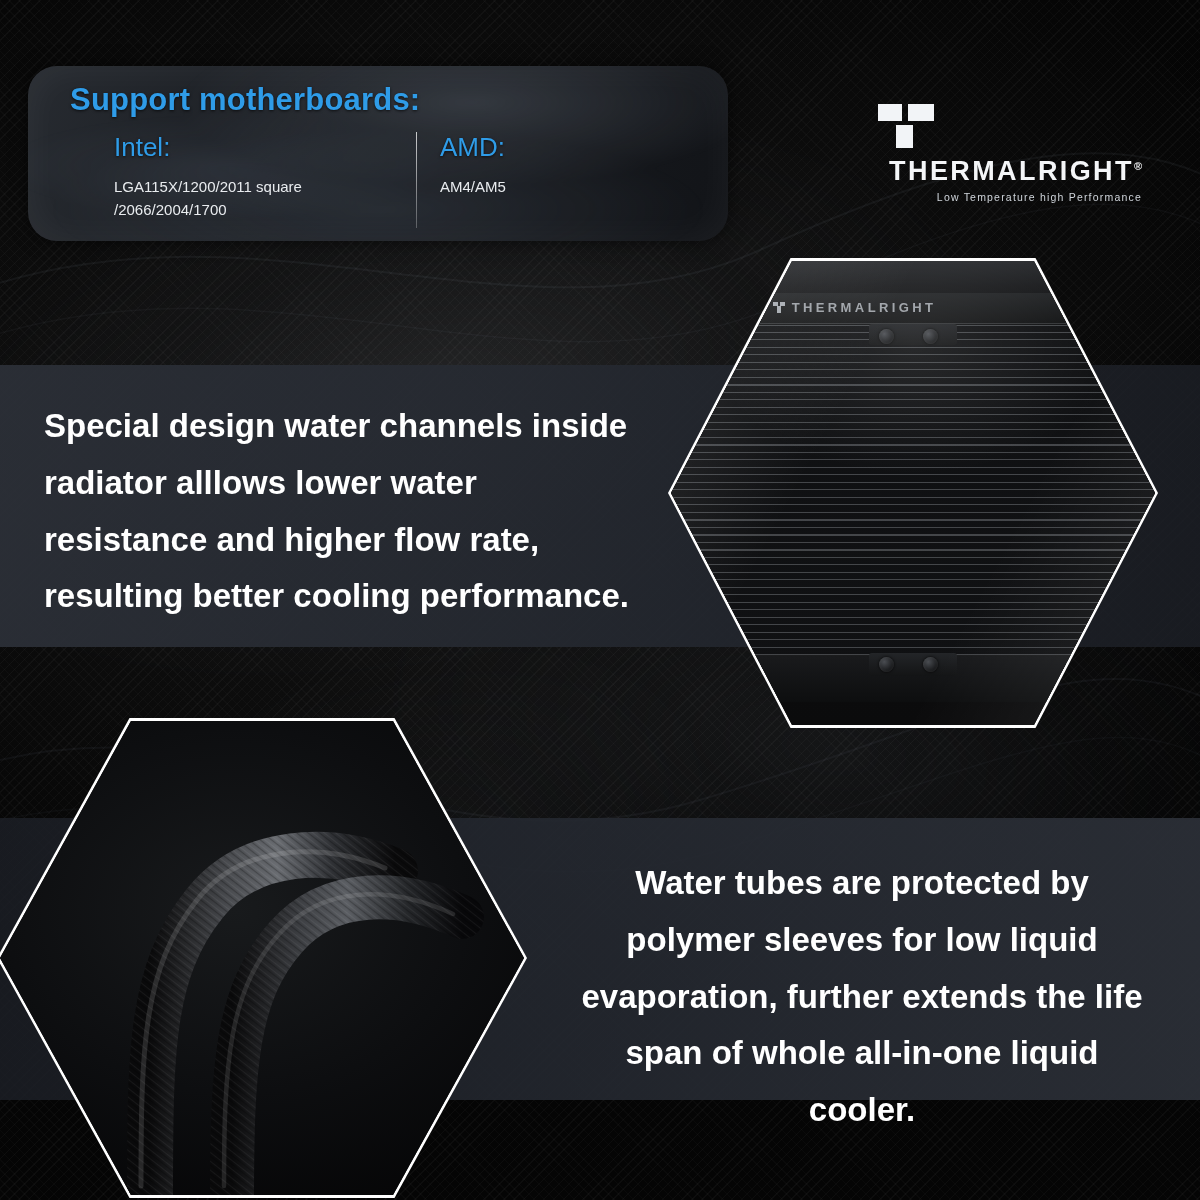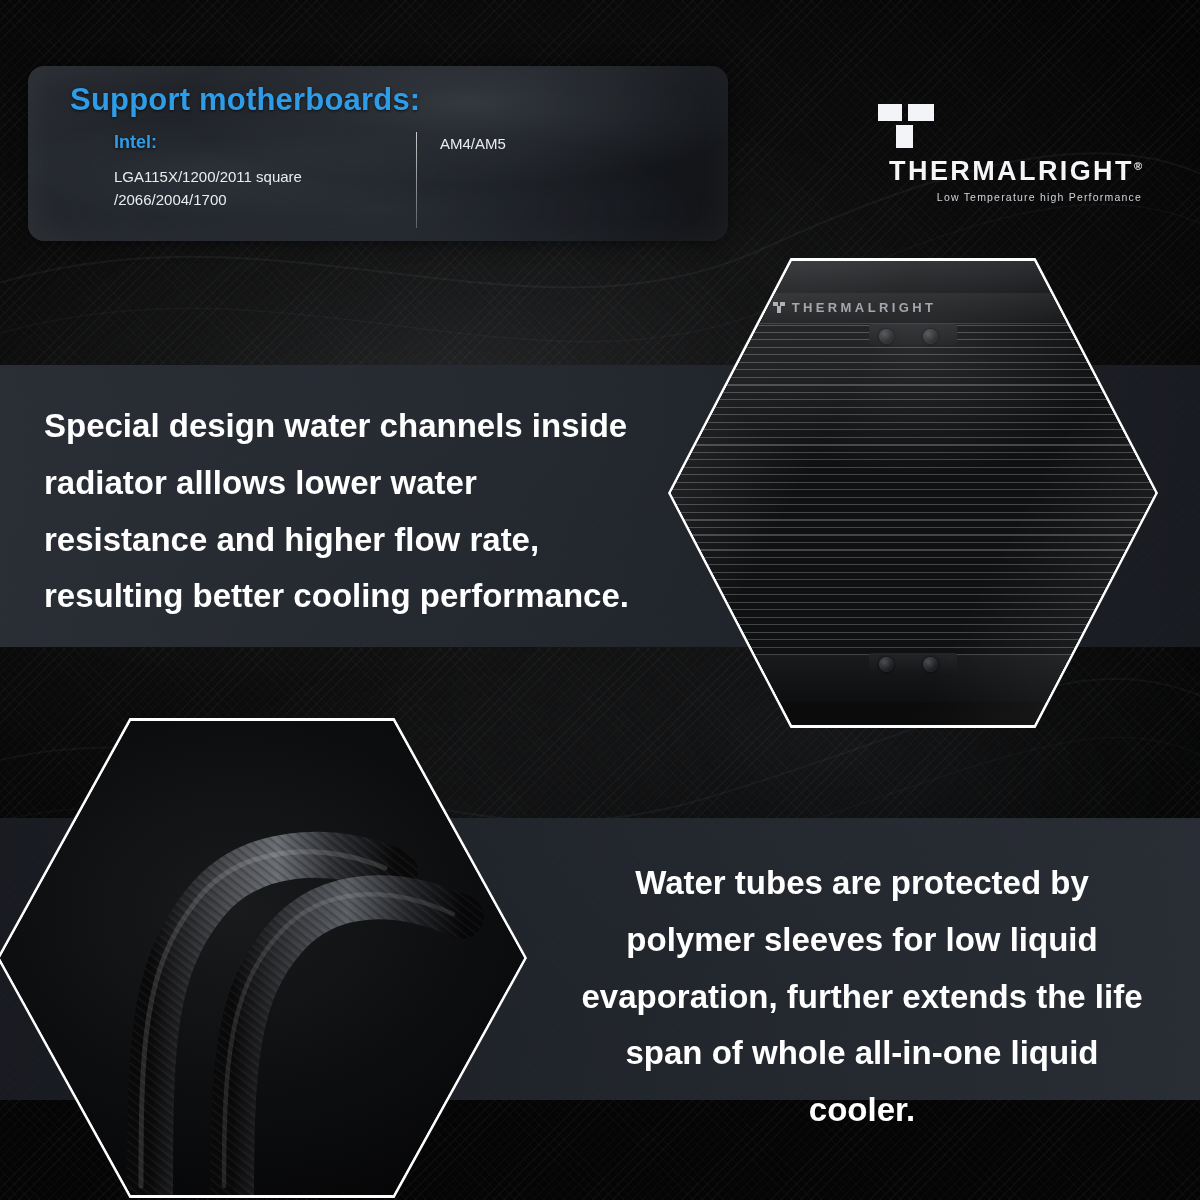--- a/index.html
+++ b/index.html
@@ -50,21 +50,21 @@
     position: absolute;
     pointer-events: none;
     opacity: .55;
   }
 
   
   .support-panel {
     position: absolute;
     left: 28px; top: 66px;
     width: 700px; height: 175px;
-    border-radius: 16px;
+    border-radius: 29px;
     background:
       linear-gradient(115deg, rgba(40,44,50,0.96) 0%, rgba(26,29,34,0.96) 45%, rgba(18,20,24,0.97) 100%);
     box-shadow: inset 0 0 40px rgba(255,255,255,0.05), 0 0 18px rgba(0,0,0,0.6);
     overflow: hidden;
   }
   .support-panel .panel-silk {
     position: absolute; inset: -40px;
     background:
       radial-gradient(ellipse 420px 120px at 62% 30%, rgba(200,215,235,0.16) 0%, rgba(0,0,0,0) 70%),
       radial-gradient(ellipse 460px 110px at 50% 72%, rgba(170,190,215,0.11) 0%, rgba(0,0,0,0) 72%),
@@ -77,22 +77,22 @@
     left: 42px; top: 16px;
     font-size: 31px;
     font-weight: bold;
     color: #2f9ce8;
     letter-spacing: 0.2px;
     text-shadow: 0 1px 3px rgba(0,0,0,.7);
   }
   .col-intel { position: absolute; left: 86px; top: 66px; width: 290px; }
   .col-amd   { position: absolute; left: 412px; top: 66px; width: 250px; }
   .col-head {
-    font-size: 18px;
-    font-weight: bold;
+    font-size: 26px;
+    font-weight: normal;
     color: #2f9ce8;
     margin-bottom: 12px;
     text-shadow: 0 1px 3px rgba(0,0,0,.7);
   }
   .col-line {
     font-size: 15px;
     color: #e9ecef;
     line-height: 1.55;
   }
   .divider {
@@ -290,20 +290,21 @@
 
     <div class="divider"></div>
 
     <div class="col-intel">
       <div class="col-head">Intel:</div>
       <div class="col-line">LGA115X/1200/2011 square</div>
       <div class="col-line">/2066/2004/1700</div>
     </div>
 
     <div class="col-amd">
+      <div class="col-head">AMD:</div>
       <div class="col-line">AM4/AM5</div>
     </div>
   </div>
 
   <div class="brand">
     <div class="brand-mark">
       <i class="bm-tl"></i>
         <i class="bm-tr"></i>
         <i class="bm-stem"></i>
     </div>

